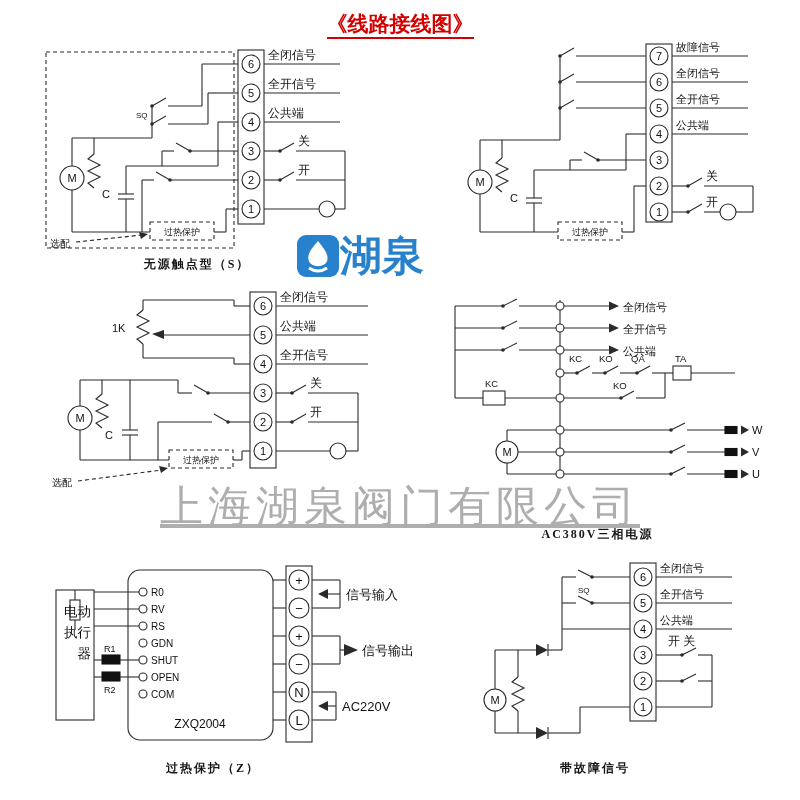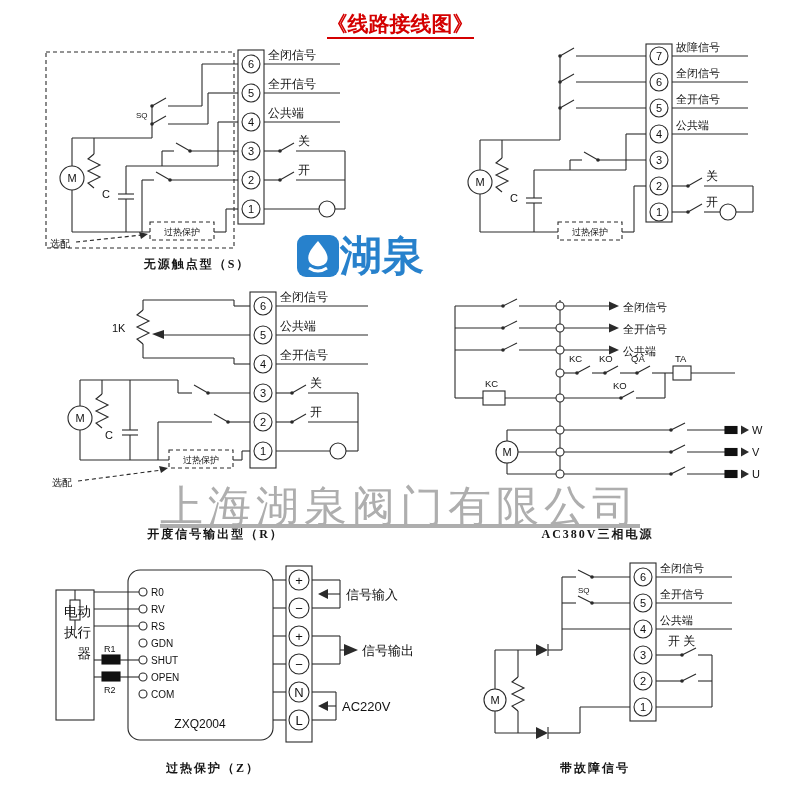--- a/index.html
+++ b/index.html
@@ -300,21 +300,20 @@
       <rect class="dash" x="131" y="162" width="64" height="18"></rect>
       <text x="163" y="175" font-size="9" text-anchor="middle">过热保护</text>
       <line x1="195" y1="172" x2="204" y2="172"></line>
         <line x1="204" y1="172" x2="204" y2="163"></line>
         <line x1="204" y1="163" x2="212" y2="163"></line>
       <text x="14" y="198" font-size="10">选配</text>
       <line class="dash" x1="40" y1="193" x2="124" y2="182"></line>
         <polygon points="130,180 121,178 123,185"></polygon>
     </g>
   </svg>
-  <div class="caption" style="left:38px;top:526px;width:355px">开度信号输出型（R）</div>
 
   <svg class="d" style="left:425px;top:288px" width="345" height="220" viewBox="0 0 345 220">
     <line x1="135" y1="12" x2="135" y2="190"></line>
     <g>
       <line x1="30" y1="18" x2="78" y2="18"></line>
         <circle class="dot" cx="78" cy="18" r="1.8"></circle>
         <line x1="78" y1="18" x2="92" y2="11"></line>
         <line x1="94" y1="18" x2="131" y2="18"></line>
       <line x1="139" y1="18" x2="184" y2="18"></line>
         <polygon points="194,18 184,13.5 184,22.5"></polygon>

